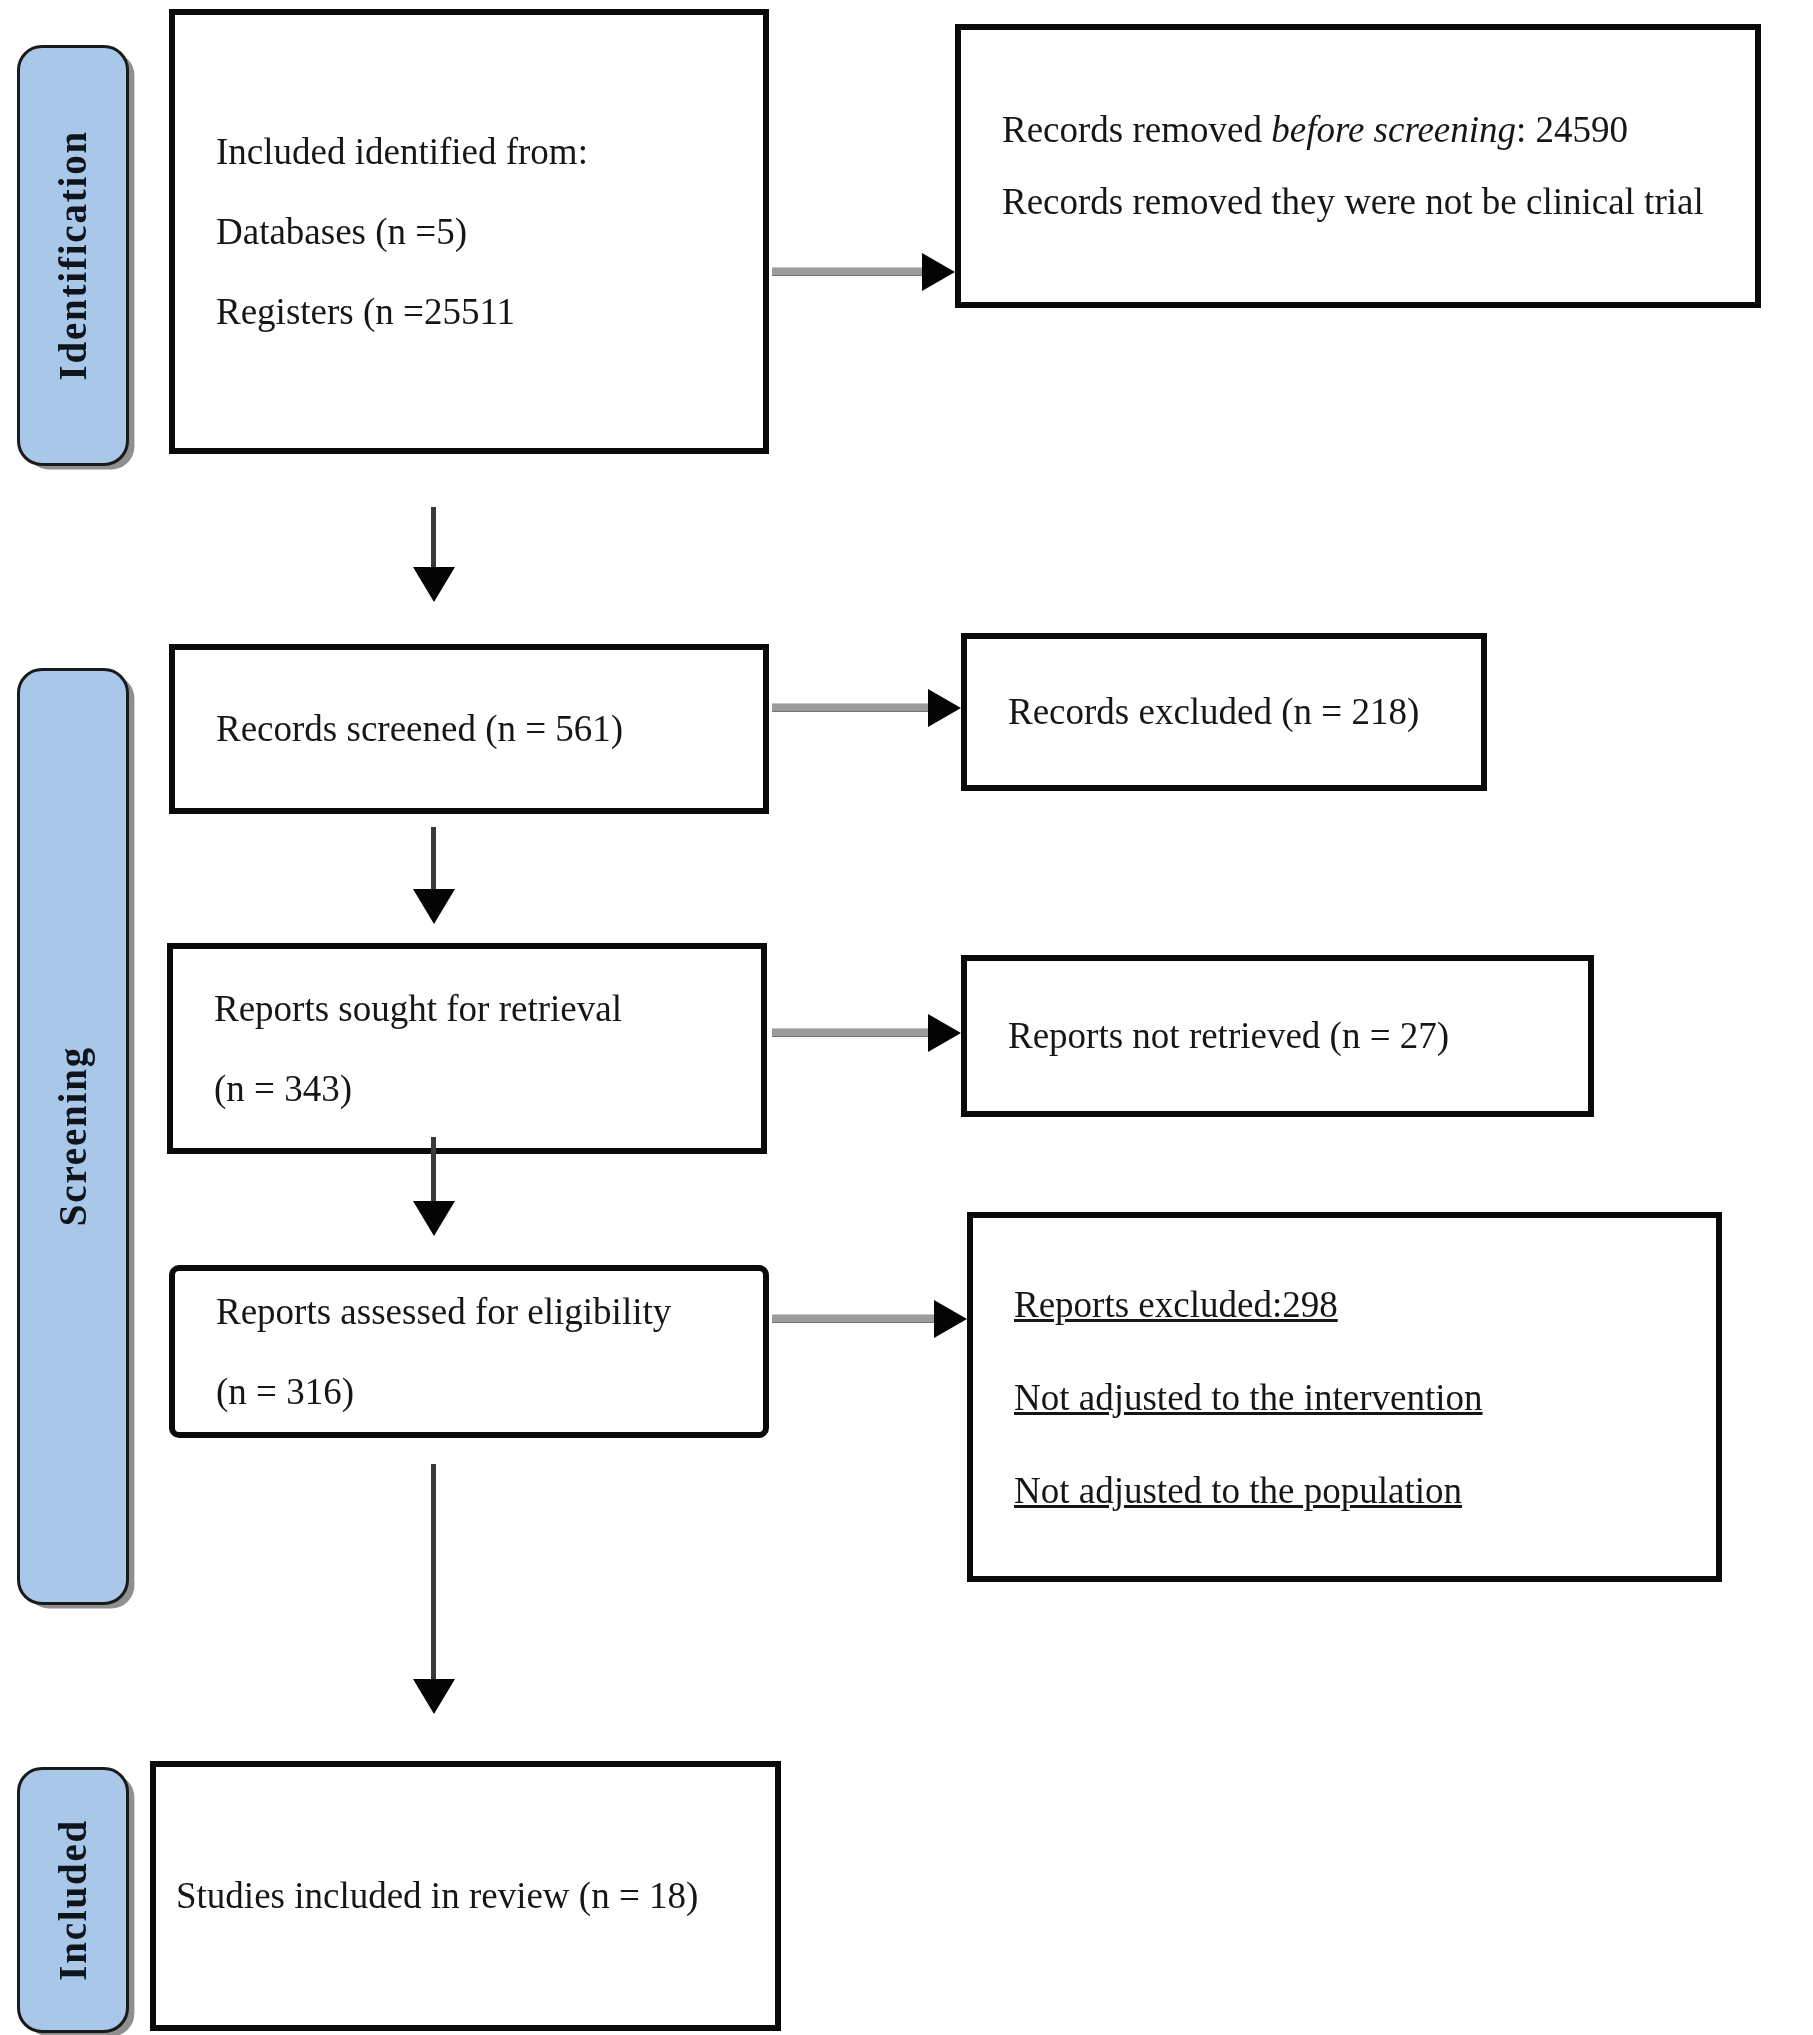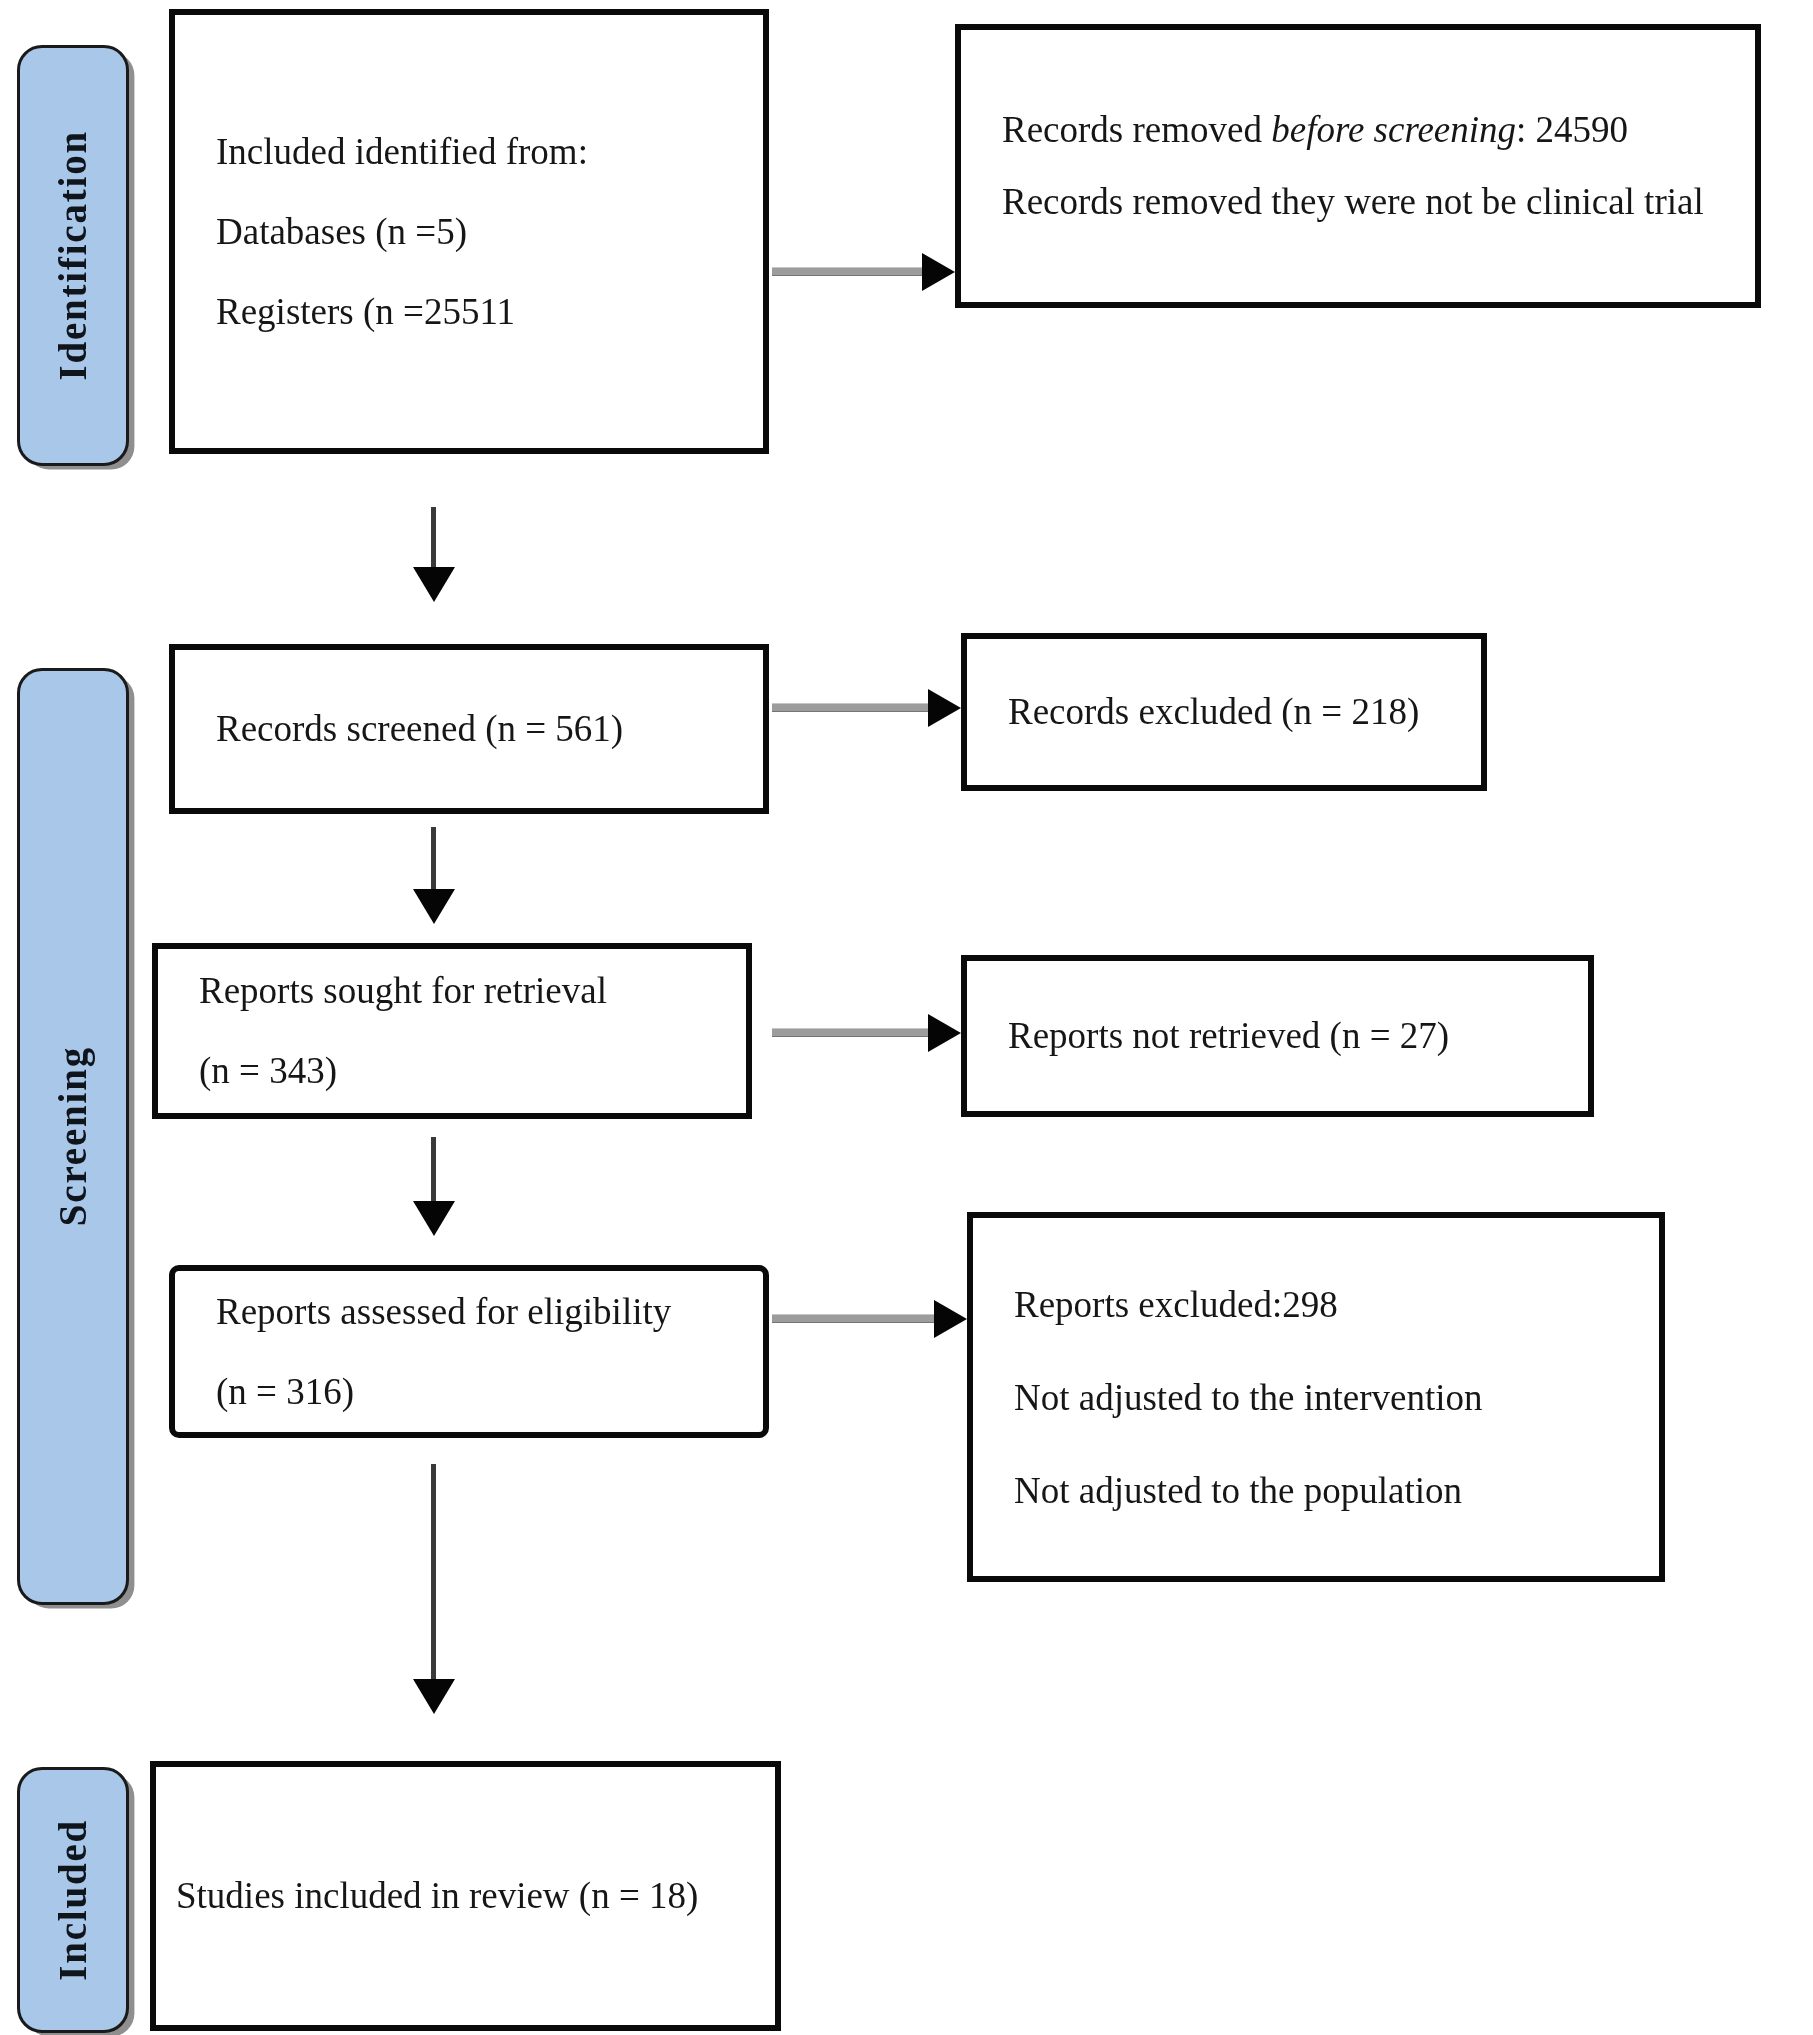--- a/index.html
+++ b/index.html
@@ -52,24 +52,24 @@
     box-sizing:border-box;
     font-size:37px;
     line-height:80px;
     padding-left:41px;
     padding-right:18px;
   }
   .box-identified{left:169px;top:9px;width:600px;height:445px;}
   .box-removed{left:955px;top:24px;width:806px;height:284px;line-height:72px;}
   .box-screened{left:169px;top:624px;width:600px;height:170px;margin-top:20px;}
   .box-excluded{left:961px;top:633px;width:526px;height:158px;}
-  .box-sought{left:152px;top:943px;width:600px;height:176px;}
+  .box-sought{left:167px;top:943px;width:600px;height:211px;}
   .box-not-retrieved{left:961px;top:955px;width:633px;height:162px;}
   .box-assessed{left:169px;top:1265px;width:600px;height:173px;border-radius:10px;}
-  .box-reports-excluded{left:967px;top:1212px;width:698px;height:370px;line-height:93px;}
+  .box-reports-excluded{left:967px;top:1212px;width:755px;height:370px;line-height:93px;text-decoration:underline;}
   .box-included-studies{left:150px;top:1761px;width:631px;height:270px;padding-left:20px;}
   .line{display:block;white-space:nowrap;}
   .italic{font-style:italic;}
 
   
   .varrow{position:absolute;display:flex;flex-direction:column;align-items:center;width:43px;}
   .vshaft{width:5.4px;background:var(--arrow-dark);}
   .vhead{
     width:0;height:0;
     border-left:21.5px solid transparent;

